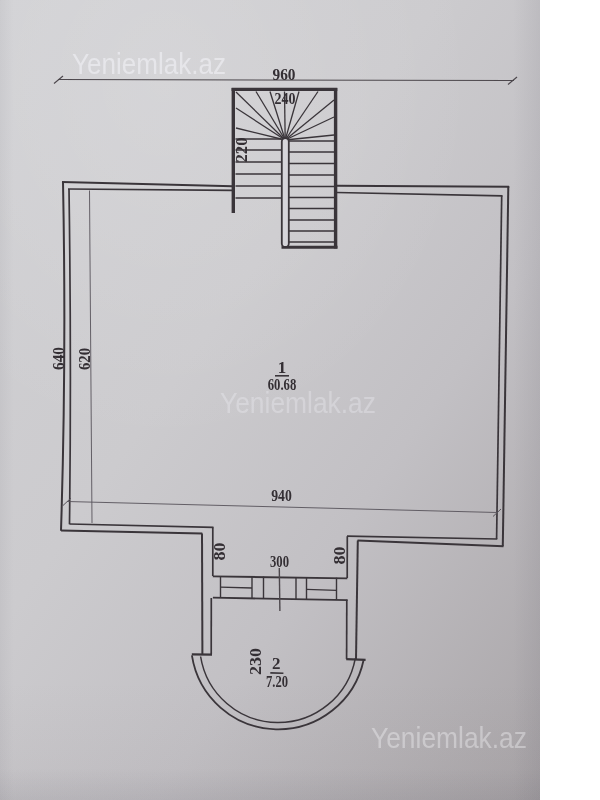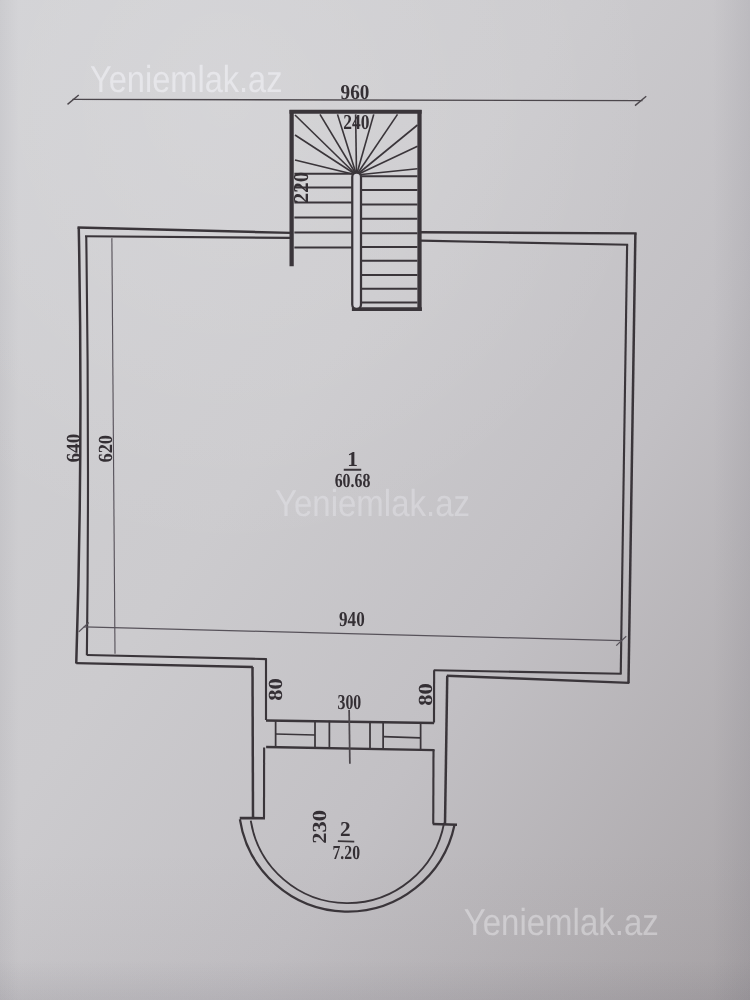--- a/index.html
+++ b/index.html
@@ -1,17 +1,17 @@
 <!DOCTYPE html>
 <html><head>
 <meta charset="utf-8">
 <style>
   html,body{margin:0;padding:0;}
   body{width:600px;height:800px;overflow:hidden;font-family:"Liberation Sans",sans-serif;}
-  .paper{position:relative;width:600px;height:800px;
+  .paper{position:relative;width:540px;height:800px;
     background:
       linear-gradient(to right, rgba(90,88,100,0.07) 0%, rgba(90,88,100,0) 2.5%, rgba(90,88,100,0) 95%, rgba(90,88,100,0.10) 100%),
       linear-gradient(to bottom, rgba(90,88,100,0) 96%, rgba(90,88,100,0.10) 100%),
       linear-gradient(to bottom, rgba(0,0,0,0) 85%, rgba(100,88,92,0.05) 100%),
       radial-gradient(95% 75% at 30% 10%, rgba(255,255,255,0.14), rgba(255,255,255,0) 62%),
       linear-gradient(125deg, #d1d1d4 0%, #cccbce 40%, #c2c0c4 65%, #a8a4a7 100%);
   }
   svg{position:absolute;left:0;top:0;filter:blur(0.35px);}
   text{fill:#342f34;}
   .dim{font-family:"Liberation Serif",serif;font-size:17px;font-weight:bold;}

